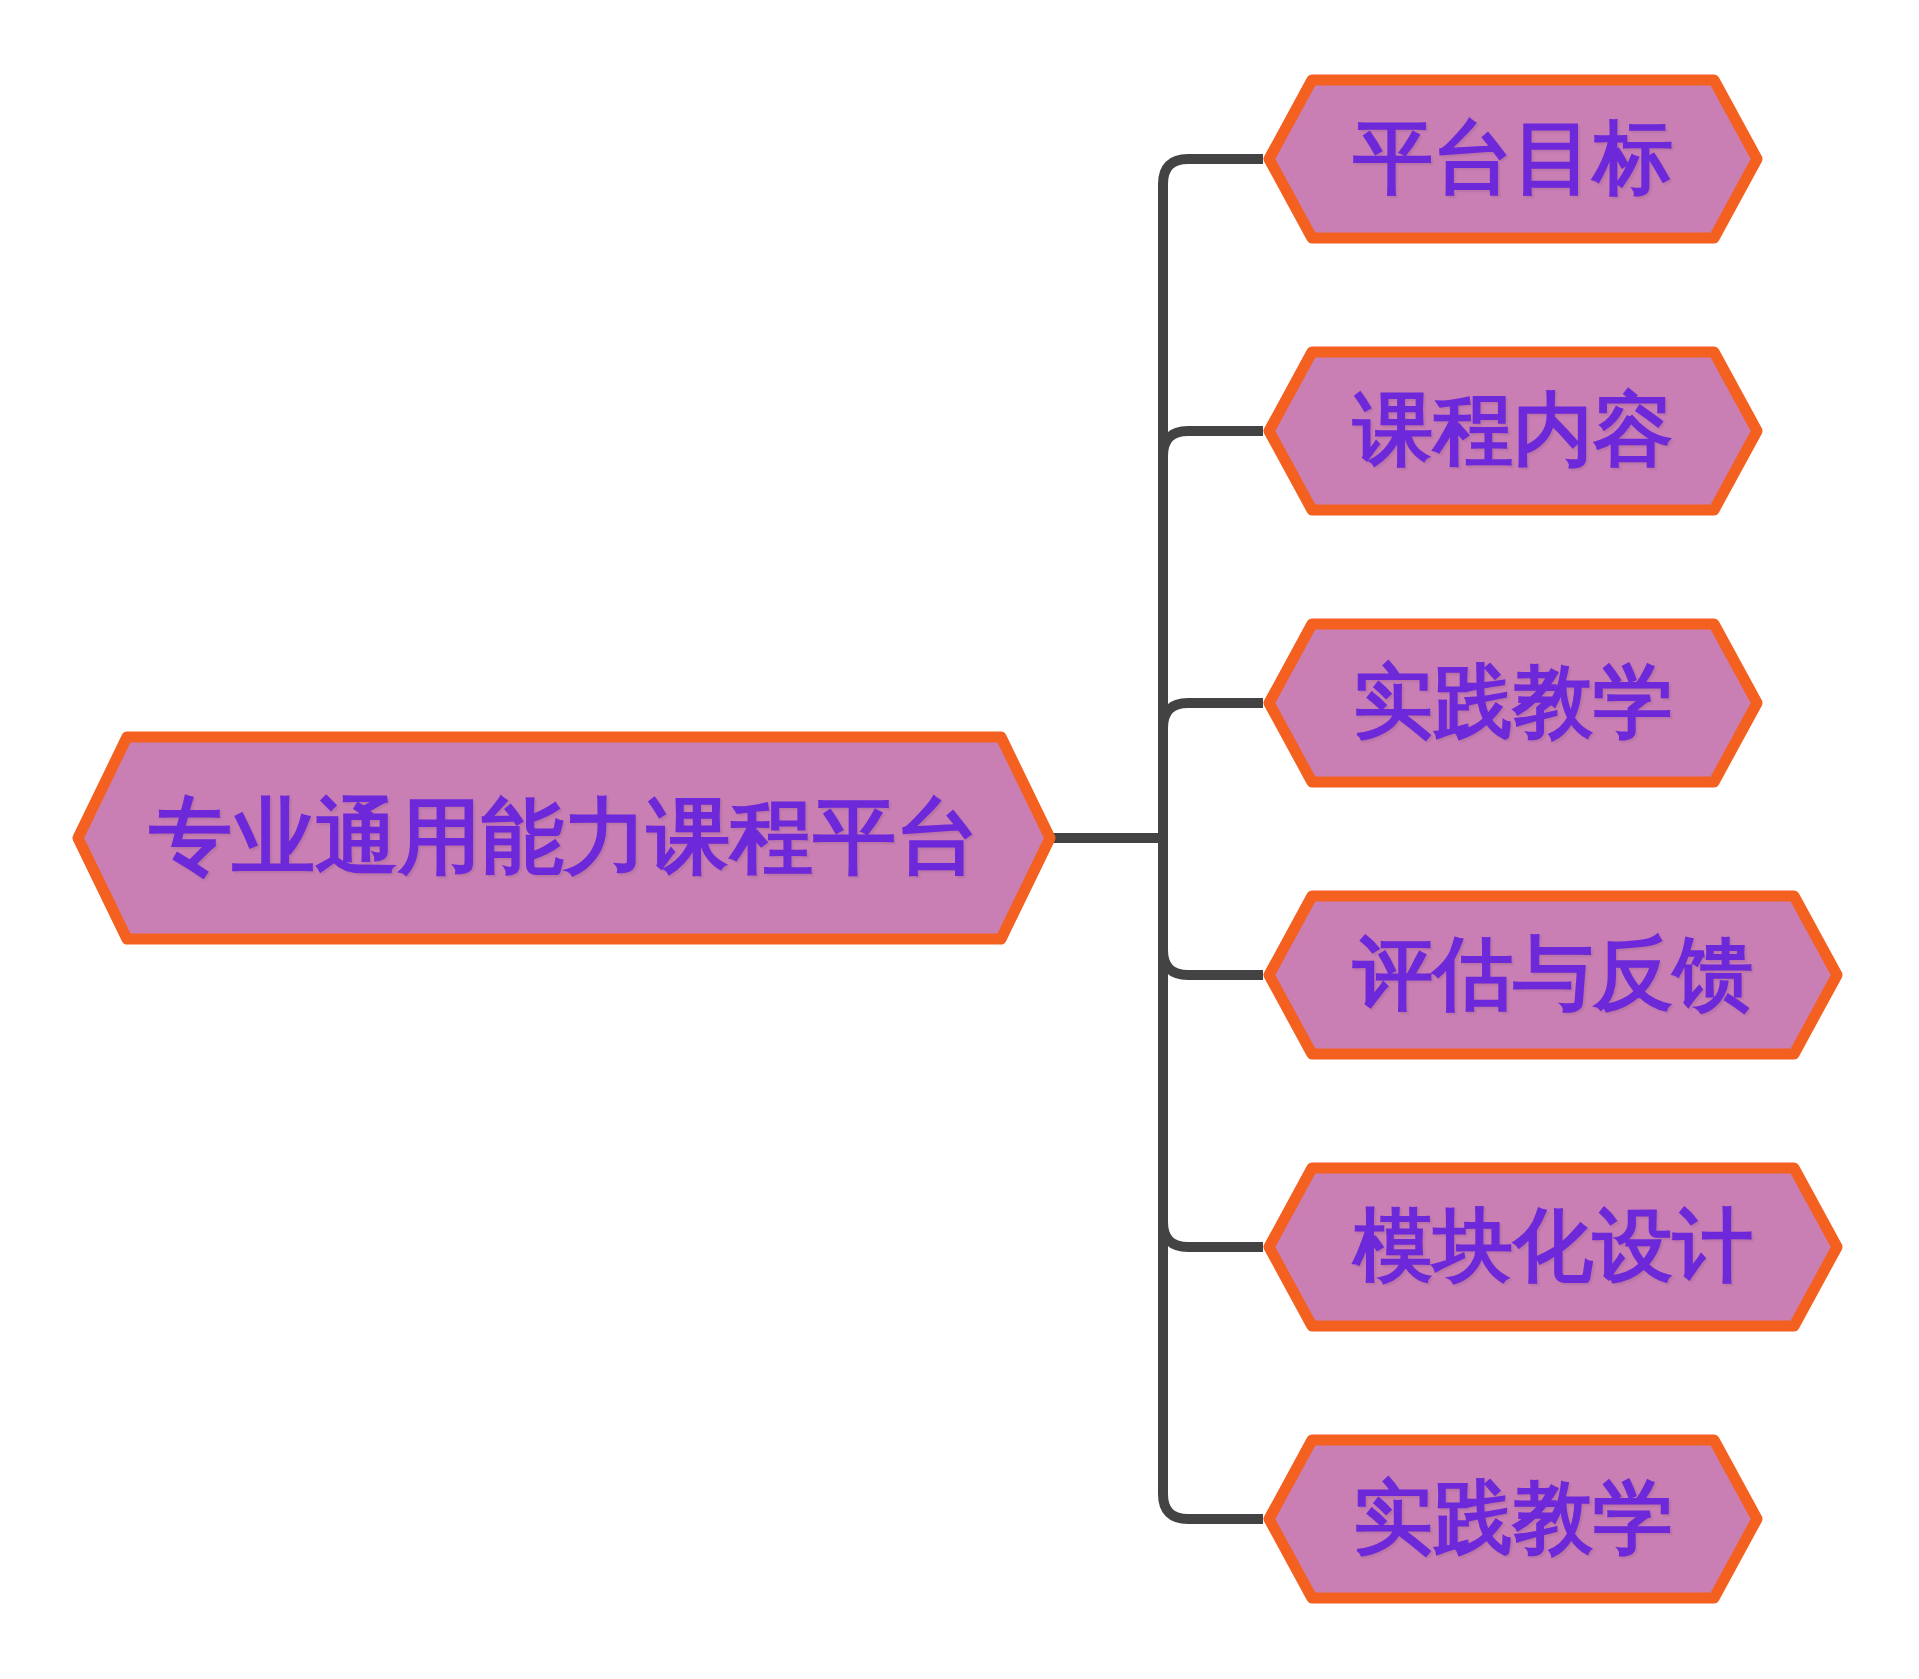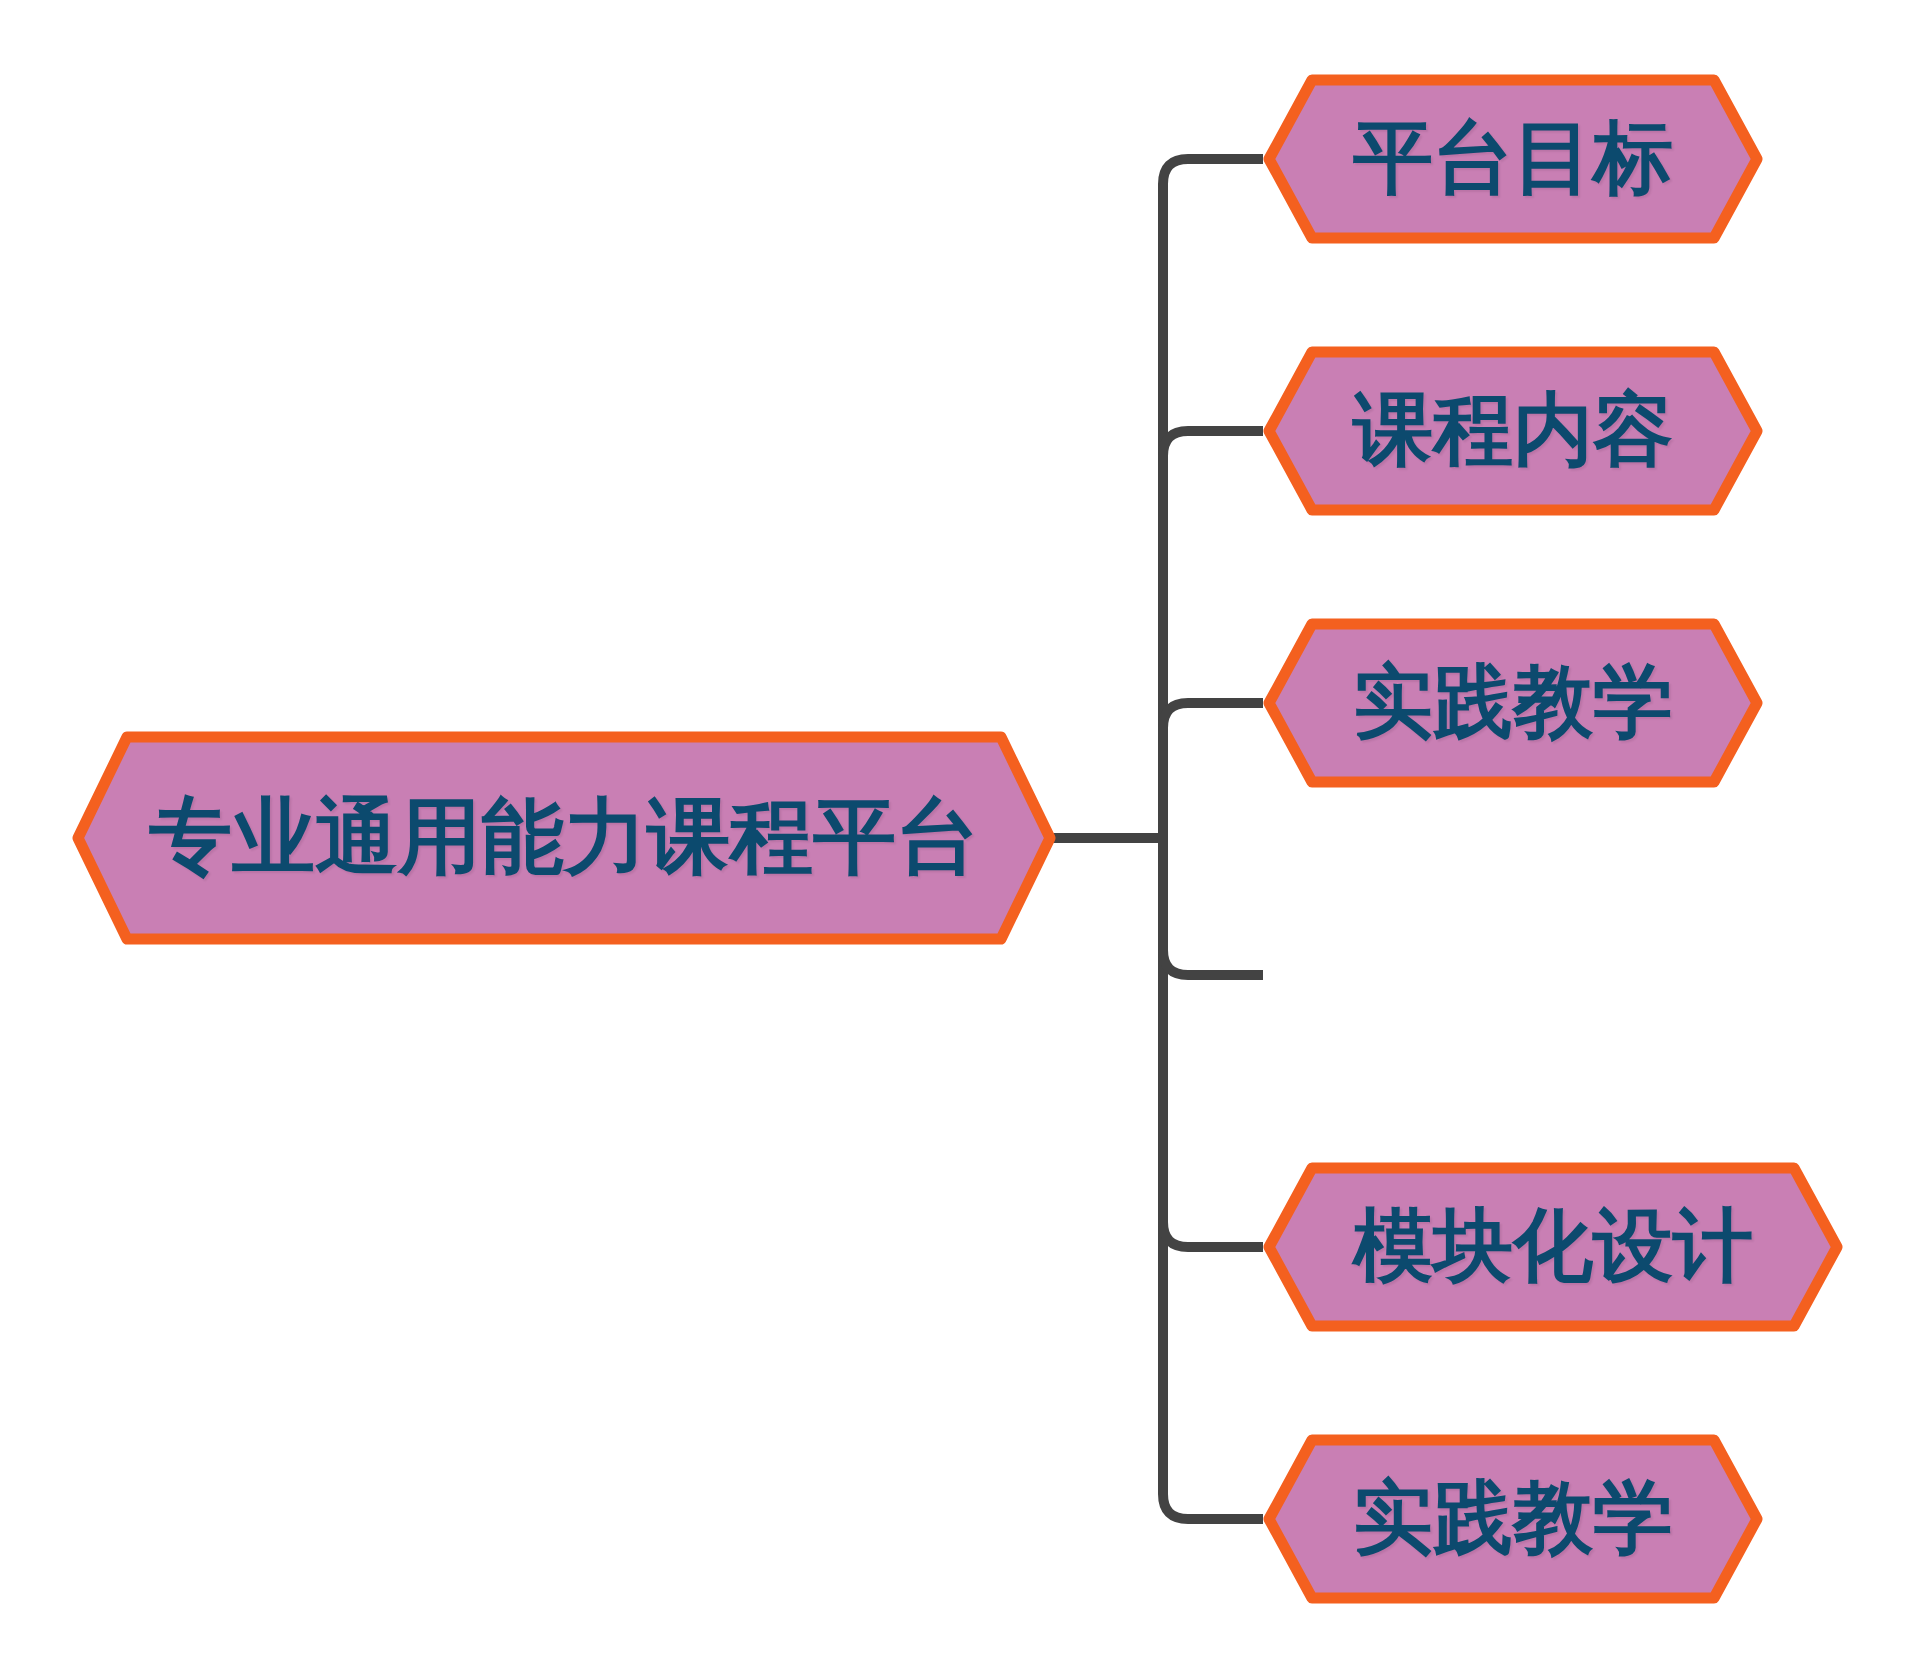--- a/index.html
+++ b/index.html
@@ -25,21 +25,21 @@
     stroke:#f4601f;
     stroke-width:11;
     stroke-linejoin:round;
   }
   .node .label {
     position:absolute;
     inset:0;
     display:flex;
     align-items:center;
     justify-content:center;
-    color:#0c4a6e;
+    color:#6d28d9;
     font-weight:700;
     white-space:nowrap;
     text-shadow:2px 2px 2px rgba(60,20,50,0.10);
   }
   .central { left:72px; top:731px; width:984px; height:214px; font-size:83px; }
   .child   { width:500px; height:170px; font-size:80px; }
   .child.wide { width:580px; }
   .n1 { left:1263px; top:74px; }
   .n2 { left:1263px; top:346px;text-align:center; }
   .n3 { left:1263px; top:618px;text-decoration:underline; }
@@ -82,20 +82,26 @@
     <div class="label">课程内容</div>
   </div>
 
   <div class="node child n3">
     <svg class="hex" viewBox="0 0 500 170" preserveAspectRatio="none" xmlns="http://www.w3.org/2000/svg">
       <polygon points="6,85 49,6 451,6 494,85 451,164 49,164"></polygon>
     </svg>
     <div class="label">实践教学</div>
   </div>
 
+  <div class="node child wide n4">
+    <svg class="hex" viewBox="0 0 580 170" preserveAspectRatio="none" xmlns="http://www.w3.org/2000/svg">
+      <polygon points="6,85 49,6 531,6 574,85 531,164 49,164"></polygon>
+    </svg>
+    <div class="label">评估与反馈</div>
+  </div>
 
   <div class="node child wide n5">
     <svg class="hex" viewBox="0 0 580 170" preserveAspectRatio="none" xmlns="http://www.w3.org/2000/svg">
       <polygon points="6,85 49,6 531,6 574,85 531,164 49,164"></polygon>
     </svg>
     <div class="label">模块化设计</div>
   </div>
 
   <div class="node child n6">
     <svg class="hex" viewBox="0 0 500 170" preserveAspectRatio="none" xmlns="http://www.w3.org/2000/svg">

